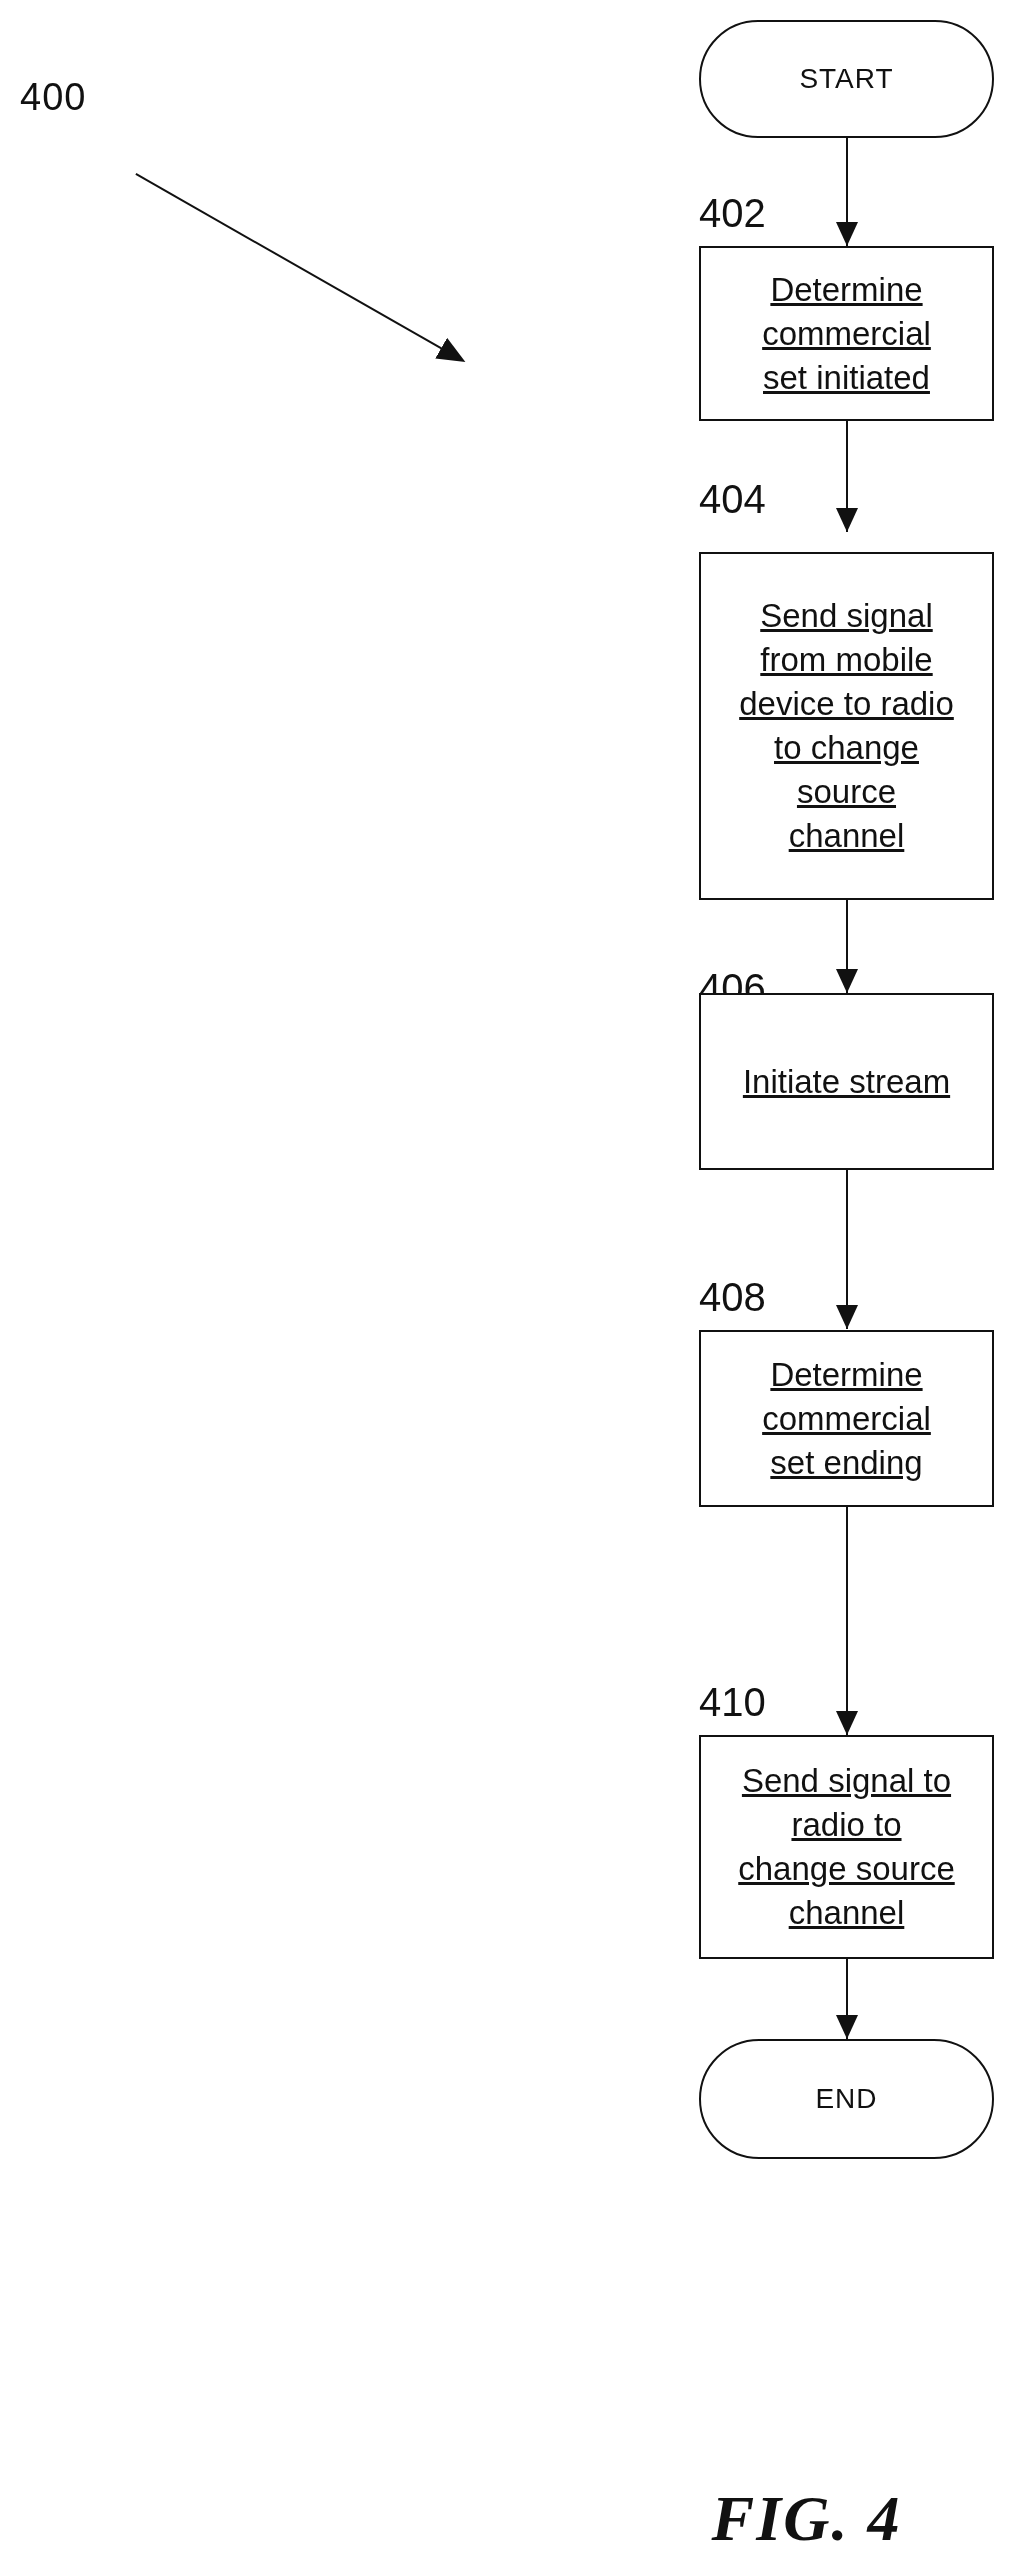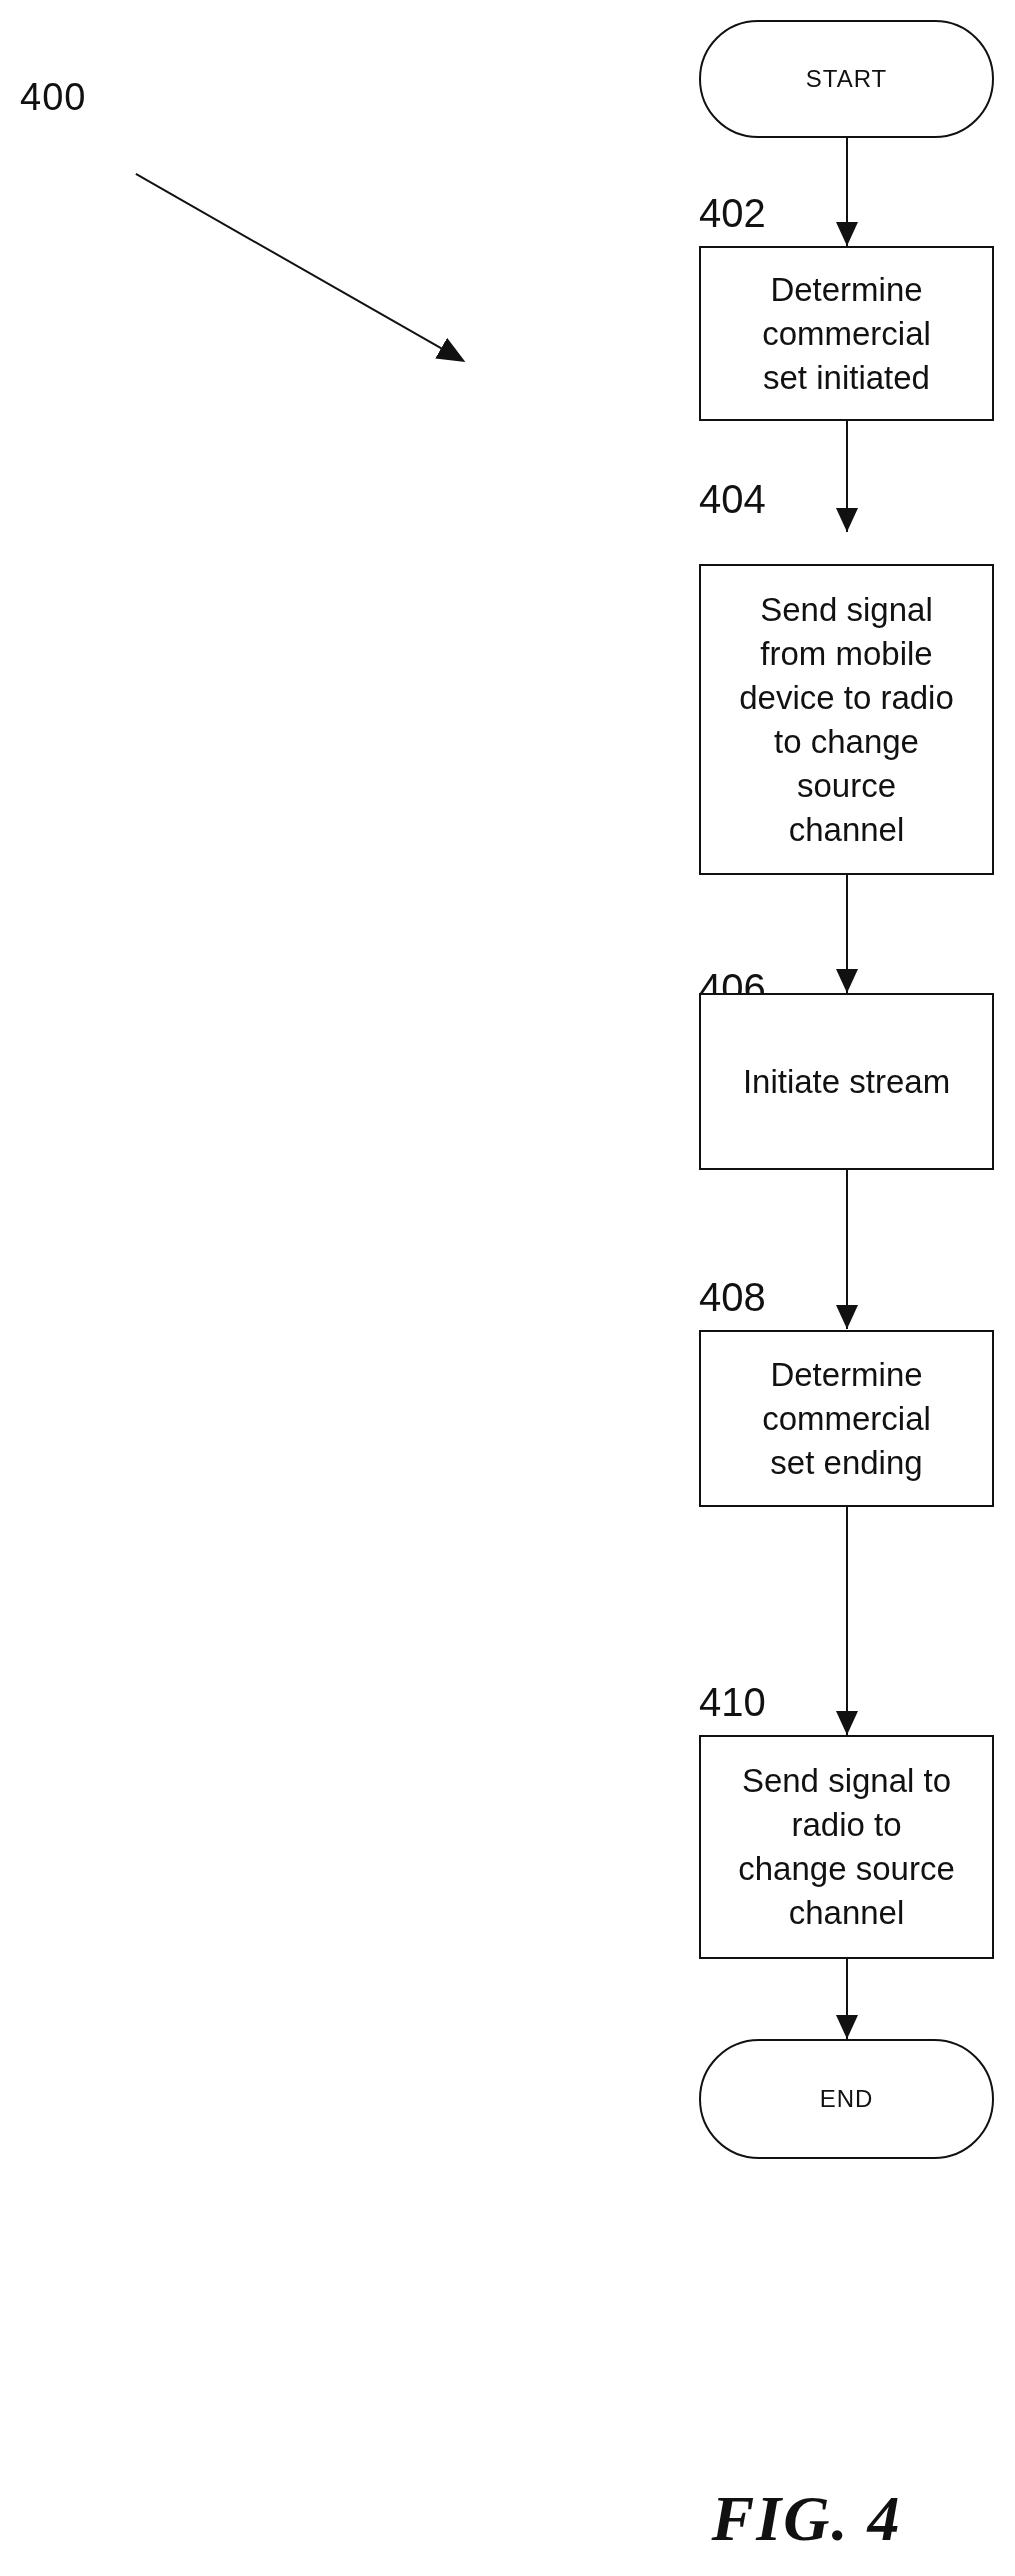--- a/index.html
+++ b/index.html
@@ -38,21 +38,21 @@
   .terminal {
     position: absolute;
     left: 699px;
     width: 295px;
     height: 118px;
     border: 2px solid #111111;
     border-radius: 60px;
     display: flex;
     align-items: center;
     justify-content: center;
-    font-size: 24px;
+    font-size: 28px;
     letter-spacing: 1px;
     box-sizing: border-box;
     background: #ffffff;
   }
   #terminal-start { top: 20px; }
   #terminal-end   { top: 2039px; height: 120px; }
 
   .process-box {
     position: absolute;
     left: 699px;
@@ -60,23 +60,24 @@
     border: 2px solid #111111;
     box-sizing: border-box;
     display: flex;
     align-items: center;
     justify-content: center;
     text-align: center;
     font-size: 33px;
     line-height: 44px;
     white-space: pre-line;
     background: #ffffff;
+    text-decoration: underline;
   }
   #box-402 { top: 246px;  height: 175px; }
-  #box-404 { top: 564px;  height: 311px; }
+  #box-404 { top: 552px;  height: 348px; }
   #box-406 { top: 993px;  height: 177px; }
   #box-408 { top: 1330px; height: 177px; }
   #box-410 { top: 1735px; height: 224px; }
 
   .ref-label {
     position: absolute;
     left: 699px;
     width: 295px;
     text-align: left;
     font-size: 40px;

